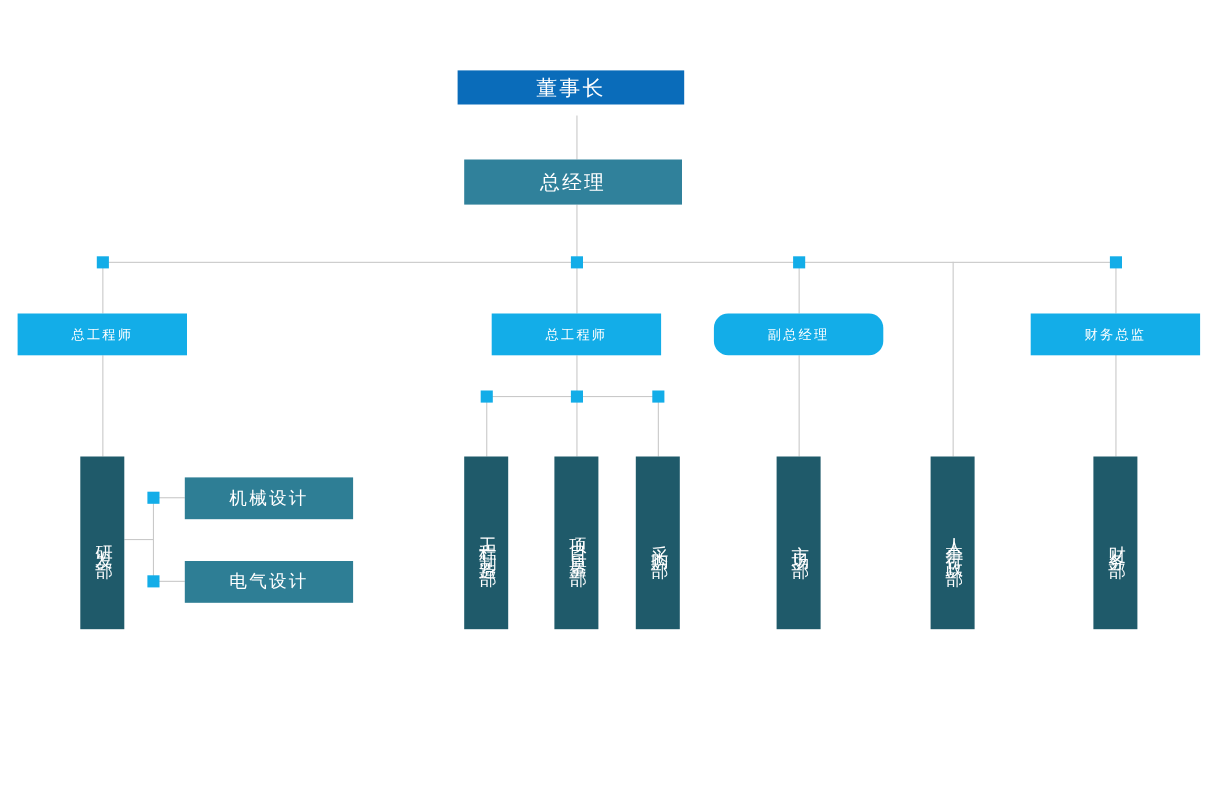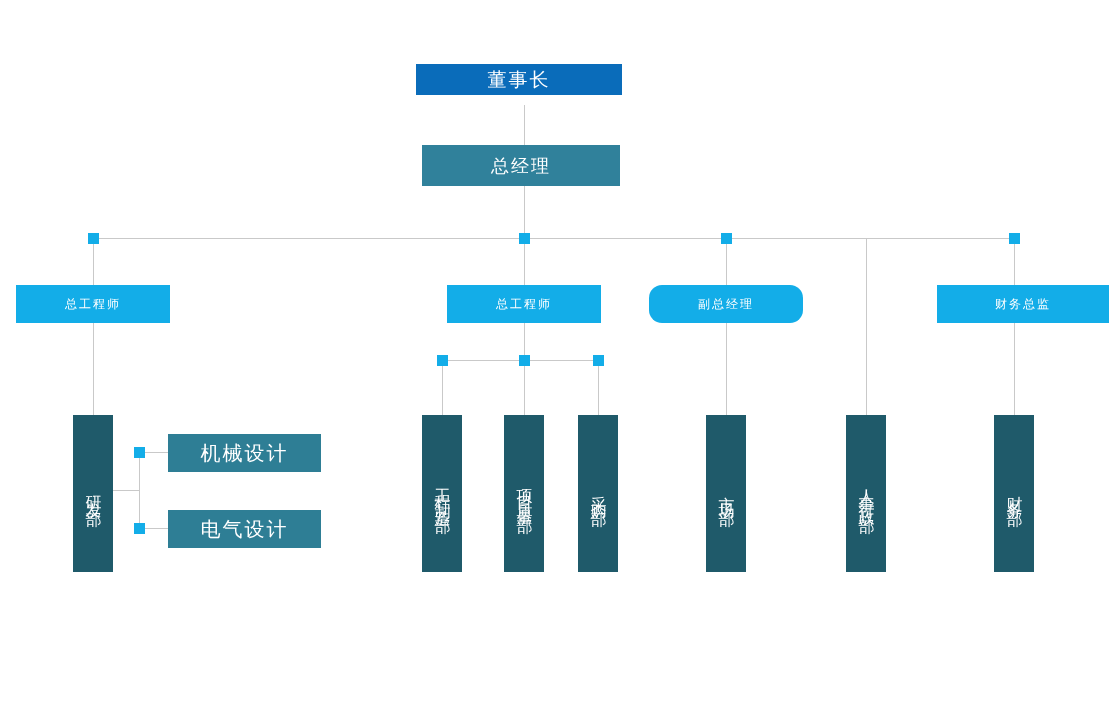--- a/index.html
+++ b/index.html
@@ -27,21 +27,21 @@
   .node.lv1 { background: #0a6cba; font-size: 19px; }
   .node.lv2 { background: #30819b; font-size: 18px; }
   .node.lv3 { background: #13ade8; font-size: 12px; }
   .node.dept {
     background: #1f5a6a;
     font-size: 16px;
     writing-mode: vertical-lr;
     text-orientation: upright;
     letter-spacing: 7px;
   }
-  .node.team { background: #2e7e95; font-size: 20px; }
+  .node.team { background: #2e7e95; font-size: 16px; }
   .line {
     position: absolute;
     background: #c9c9c9;
   }
   .marker {
     position: absolute;
     width: 11px;
     height: 11px;
     background: #13ade8;
   }
@@ -83,21 +83,21 @@
   <div class="marker" style="left:134px; top:447px;"></div>
   <div class="marker" style="left:134px; top:523px;"></div>
 
   <div class="node lv1" style="left:416px; top:64px; width:206px; height:31px;">董事长</div>
 
   <div class="node lv2" style="left:422px; top:145px; width:198px; height:41px;">总经理</div>
 
   <div class="node lv3" style="left:16px; top:285px; width:154px; height:38px;">总工程师</div>
   <div class="node lv3" style="left:447px; top:285px; width:154px; height:38px;">总工程师</div>
   <div class="node lv3" style="left:649px; top:285px; width:154px; height:38px;border-radius:13px;">副总经理</div>
-  <div class="node lv3" style="left:937px; top:285px; width:172px; height:38px;">财务总监</div>
+  <div class="node lv3" style="left:937px; top:285px; width:154px; height:38px;">财务总监</div>
 
   <div class="node dept" style="left:73px; top:415px; width:40px; height:157px;">研发部</div>
   <div class="node dept" style="left:422px; top:415px; width:40px; height:157px;">工程制造部</div>
   <div class="node dept" style="left:504px; top:415px; width:40px; height:157px;">项目质量部</div>
   <div class="node dept" style="left:578px; top:415px; width:40px; height:157px;">采购部</div>
   <div class="node dept" style="left:706px; top:415px; width:40px; height:157px;">市场部</div>
   <div class="node dept" style="left:846px; top:415px; width:40px; height:157px;">人事行政部</div>
   <div class="node dept" style="left:994px; top:415px; width:40px; height:157px;">财务部</div>
 
   <div class="node team" style="left:168px; top:434px; width:153px; height:38px;">机械设计</div>

